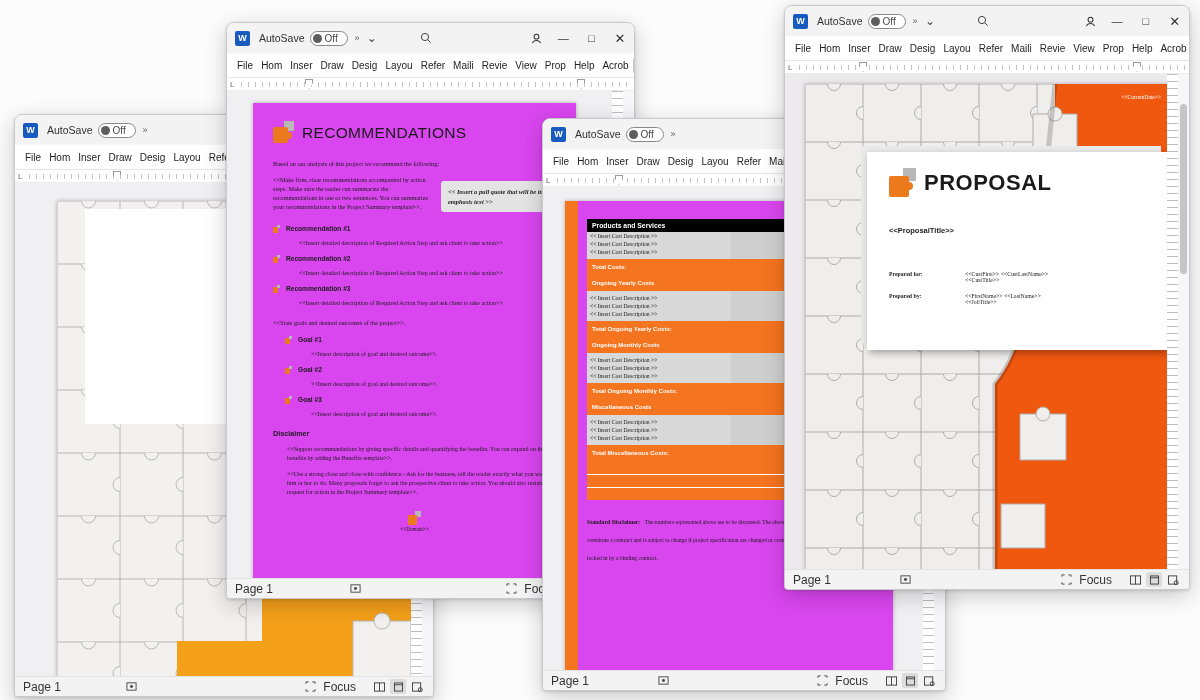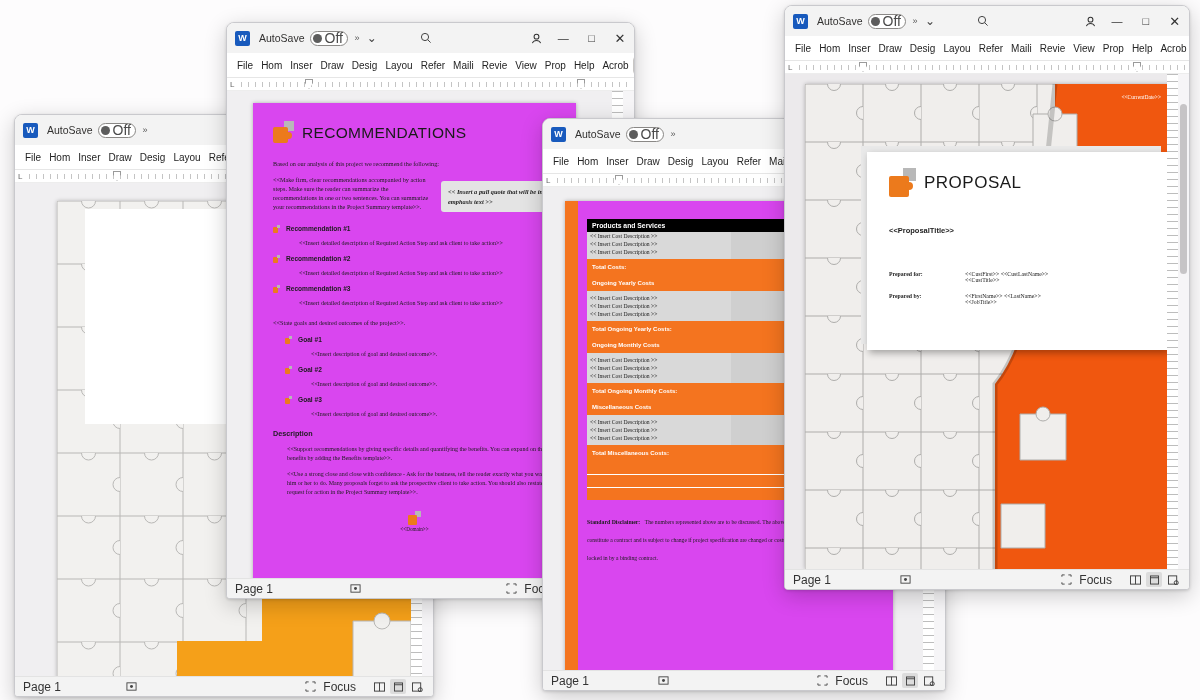--- a/index.html
+++ b/index.html
@@ -38,21 +38,21 @@
   }
   .autosave-label { font-size: 10.5px; color: #323130; margin-left: 9px; white-space: nowrap; }
   .toggle {
     margin-left: 5px;
     width: 38px; height: 15px; border-radius: 8px;
     border: 1px solid #8a8886; background: #fff;
     display: flex; align-items: center; padding-left: 2px;
     flex: 0 0 auto;
   }
   .toggle .knob { width: 9px; height: 9px; border-radius: 50%; background: #5d5d5d; }
-  .toggle .offtxt { font-size: 14px; color: #4a4a4a; margin-left: 3px; text-align: center; }
+  .toggle .offtxt { font-size: 10px; color: #4a4a4a; margin-left: 3px; text-align: center; }
   .chev-small { font-size: 9px; color: #555; margin-left: 7px; }
   .tb-spacer { flex: 1 1 auto; }
   .tb-icon {
     width: 26px; height: 24px; display: flex; align-items: center; justify-content: center;
     font-size: 12px; color: #444;
   }
   .wc { width: 30px; height: 30px; display: flex; align-items: center; justify-content: center;
         font-size: 11px; color: #333; }
   .wc.close { font-size: 13px; }
 
@@ -439,21 +439,21 @@
 
       <div class="bulletrow" style="margin-left:12px;">
         <div class="logomark" style="width:7px;height:9px;">
           <div class="pz-o" style="left:0;top:2px;width:5px;height:6px;border-radius:1px;"></div>
           <div class="pz-g" style="left:4px;top:0;width:3px;height:3px;"></div>
         </div>
         <div style="font:bold 6.6px 'Liberation Sans',sans-serif; color:#1c1c1c;">Goal #3</div>
       </div>
       <div class="para" style="font-size:6px; line-height:9px; margin:5px 0 10px 38px;">&lt;&lt;Insert description of goal and desired outcome&gt;&gt;.</div>
 
-      <div style="font:bold 7.2px 'Liberation Sans',sans-serif; color:#1c1c1c; margin:8px 0 7px 0;">Description</div>
+      <div style="font:bold 7.2px 'Liberation Sans',sans-serif; color:#1c1c1c; margin:8px 0 7px 0;">Disclaimer</div>
       <div class="para" style="font-size:6px; line-height:9px; margin:0 0 7px 14px; max-height:18px; overflow:hidden;">&lt;&lt;Support recommendations by giving specific details and quantifying the benefits.  You can expand on the benefits by adding the Benefits template&gt;&gt;.</div>
       <div class="para" style="font-size:6px; line-height:9px; margin:0 0 0 14px; max-height:28px; overflow:hidden;">&lt;&lt;Use a strong close and close with confidence - Ask for the business, tell the reader exactly what you want him or her to do.  Many proposals forget to ask the prospective client to take action.  You should also restate your request for action in the Project Summary template&gt;&gt;.</div>
 
       <div style="text-align:center; margin-top:14px;">
         <div class="logomark" style="width:13px;height:14px;margin:0 auto;">
           <div class="pz-g" style="left:7px;top:0;width:6px;height:6px;"></div>
           <div class="pz-o" style="left:0;top:4px;width:9px;height:10px;border-radius:1px;"></div>
         </div>
         <div class="para" style="font-size:5.2px; margin-top:1px;">&lt;&lt;Domain&gt;&gt;</div>
       </div>
@@ -781,21 +781,21 @@
 
       <div class="cover-card-back" style="left:56px; top:62px; width:300px; height:198px;"></div>
       <div class="cover-card" style="left:62px; top:68px; width:300px; height:198px; padding:16px 22px;">
 
         <div class="doc-head">
           <div class="logomark" style="width:28px; height:30px;">
             <div class="pz-g" style="left:14px; top:0; width:13px; height:13px;"></div>
             <div class="pz-o" style="left:0; top:8px; width:20px; height:21px; border-radius:2px;"></div>
             <div class="pz-o" style="left:16px; top:14px; width:8px; height:8px; border-radius:50%;"></div>
           </div>
-          <div class="doc-title" style="font-size:17px; letter-spacing:.5px;">PROPOSAL</div>
+          <div class="doc-title" style="font-size:22px; letter-spacing:.5px;font-weight:bold;">PROPOSAL</div>
         </div>
 
         <div style="font:bold 7.5px 'Liberation Sans',sans-serif; color:#1c1c1c; margin-top:28px;">&lt;&lt;ProposalTitle&gt;&gt;</div>
 
         <div style="margin-top:36px; display:flex; gap:26px;">
           <div style="font:bold 5.8px 'Liberation Serif',serif; color:#1c1c1c; width:50px;">Prepared for:</div>
           <div>
             <div class="para" style="font-size:5.8px;">&lt;&lt;CustFirst&gt;&gt; &lt;&lt;CustLastName&gt;&gt;</div>
             <div class="para" style="font-size:5.8px;">&lt;&lt;CustTitle&gt;&gt;</div>
           </div>

